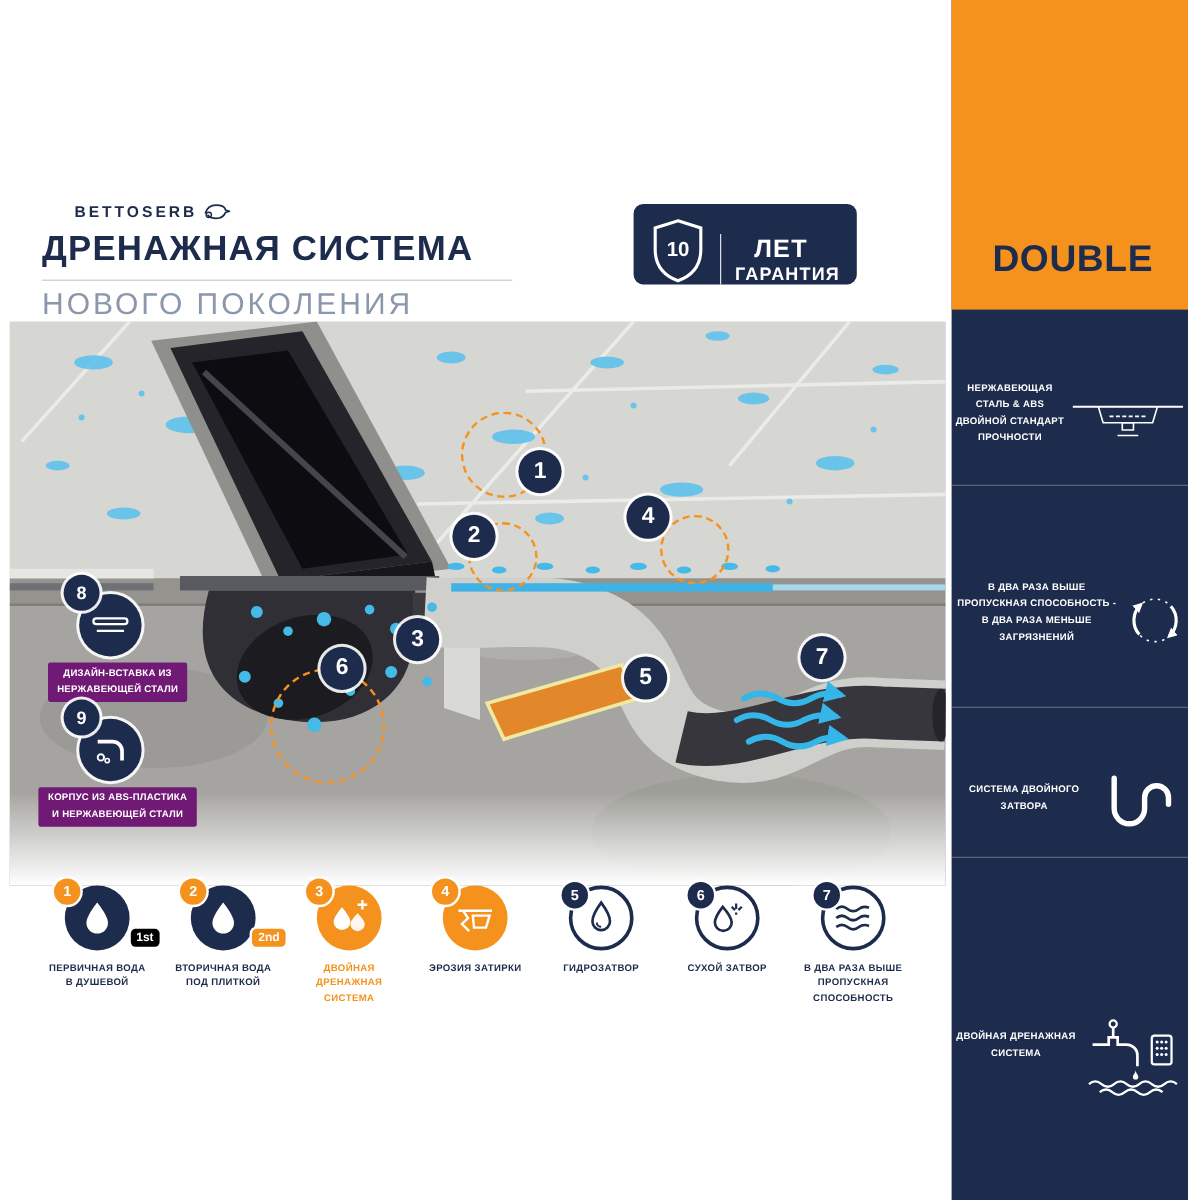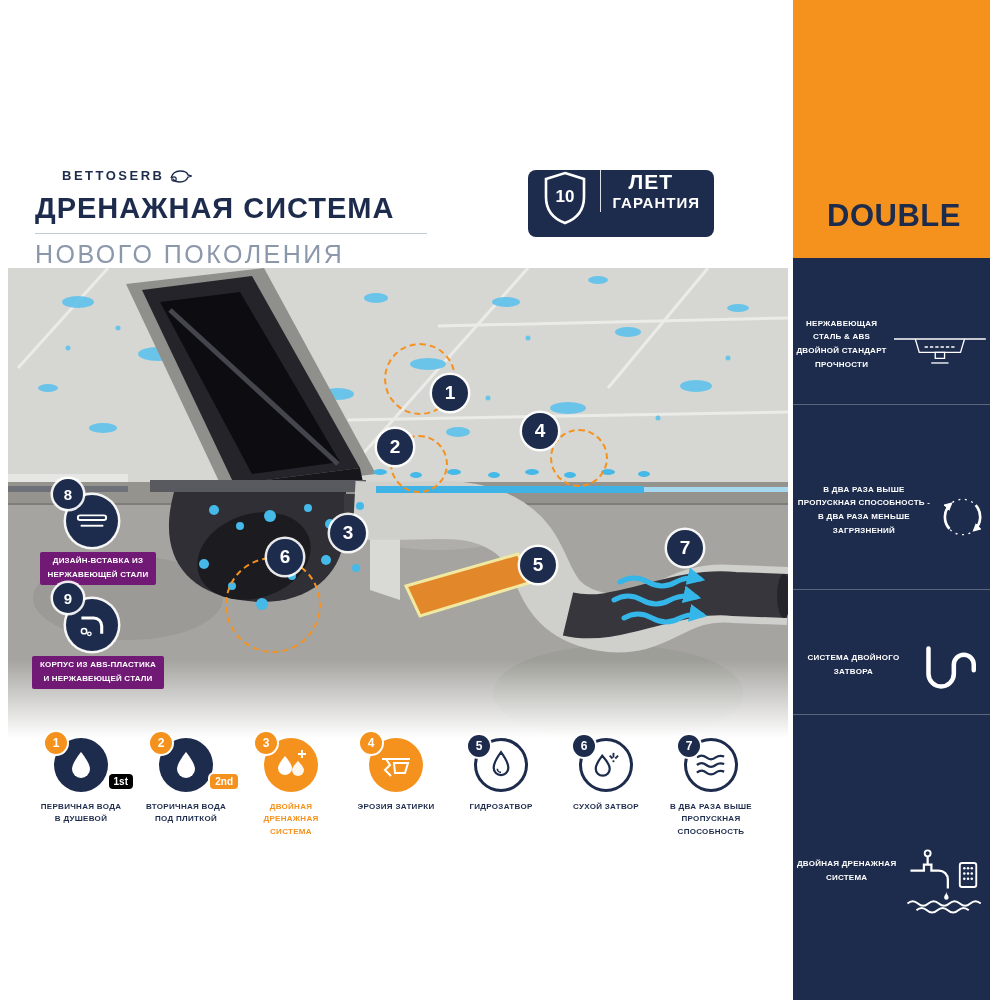--- a/index.html
+++ b/index.html
@@ -1,28 +1,28 @@
 <!DOCTYPE html>
 <html><head>
 <meta charset="utf-8">
 <style>
   html,body{margin:0;padding:0;background:#fff;}
   .page{position:relative;width:1000px;height:1000px;background:#fff;overflow:hidden;
         font-family:"Liberation Sans",sans-serif;color:#1d2b4c;}
 
   
   .brand{position:absolute;left:36px;top:168px;font-size:13px;font-weight:700;
-         letter-spacing:2.5px;display:flex;align-items:flex-start;gap:4px;padding-left:26px;}
+         letter-spacing:2.5px;display:flex;align-items:center;gap:4px;padding-left:26px;}
   .title1{position:absolute;left:35px;top:192px;font-size:29px;font-weight:800;letter-spacing:1px;}
   .title-rule{position:absolute;left:35px;top:233px;width:392px;height:1px;background:#c4cad4;}
   .title2{position:absolute;left:35px;top:240px;font-size:25px;font-weight:400;
           color:#8b97ab;letter-spacing:2.5px;}
 
   .warranty{position:absolute;left:528px;top:170px;width:186px;height:67px;background:#1d2b4c;
-            border-radius:8px;display:flex;align-items:flex-start;padding:0 14px;gap:12px;box-sizing:border-box;}
+            border-radius:8px;display:flex;align-items:flex-end;padding:0 14px;gap:12px;box-sizing:border-box;}
   .shield-wrap{position:relative;width:46px;height:56px;flex:0 0 auto;}
   .shield-num{position:absolute;left:0;right:0;top:17px;text-align:center;color:#fff;
               font-weight:800;font-size:17px;}
   .w-div{width:1px;height:42px;background:rgba(255,255,255,.85);}
   .w-text{color:#fff;line-height:1.15;}
   .w-let{font-size:21px;font-weight:800;letter-spacing:1px;margin-left:16px;}
   .w-gar{font-size:15px;font-weight:700;letter-spacing:1px;}
 
   
   .scene{position:absolute;left:8px;top:268px;width:780px;height:470px;}

